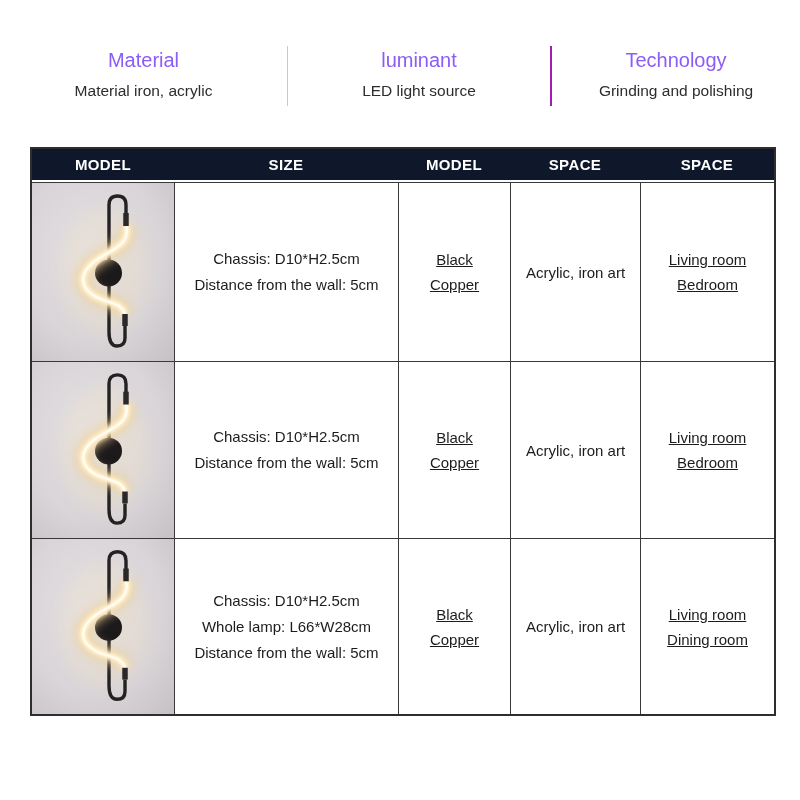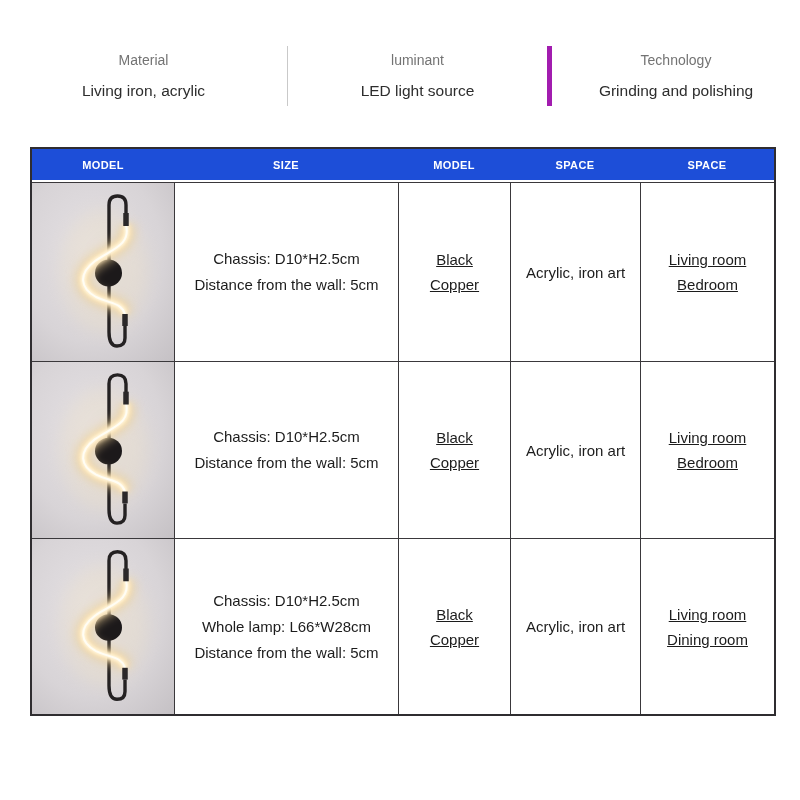--- a/index.html
+++ b/index.html
@@ -13,37 +13,37 @@
   }
   .canvas { position: absolute; inset: 0; width: 800px; height: 800px; background: #fff; }
 
   
   .features {
     position: absolute; top: 46px; left: 0; width: 800px;
     display: flex; align-items: stretch;
   }
   .feature { text-align: center; padding-top: 3px; height: 60px; }
   .feature.f1 { width: 288px; border-right: 1px solid #c9c9c9; }
-  .feature.f2 { width: 264px; border-right: 5px solid #a21caf; }
+  .feature.f2 { width: 264px; border-right: 2px solid #a21caf; }
   .feature.f3 { width: 248px; }
-  .feature-title { font-size: 14px; color: #737373; line-height: 22px; }
+  .feature-title { font-size: 20px; color: #8b5cf6; line-height: 22px; }
   .feature-sub { font-size: 15.5px; color: #2d2d2d; margin-top: 11px; }
 
   
   .spec-table {
     position: absolute; left: 30px; top: 147px;
     display: grid;
     grid-template-columns: 142px 224px 112px 130px 134px;
     grid-template-rows: 33px 179px 177px 176px;
     border: 2px solid #2f2d30;
     background: #fff;
   }
   .th {
-    background: #1d4ed8; color: #ffffff;
-    font-weight: bold; font-size: 11px; letter-spacing: 0.4px;
+    background: #0f172a; color: #ffffff;
+    font-weight: bold; font-size: 15px; letter-spacing: 0.4px;
     display: flex; align-items: center; justify-content: center;
     border-bottom: 2px solid #ffffff;
   }
   .td {
     display: flex; flex-direction: column;
     align-items: center; justify-content: center;
     font-size: 15px; color: #1c1c1c; text-align: center;
     border-top: 1.5px solid #3a383b;
     border-left: 1.5px solid #3a383b;
     background: #fff;
@@ -77,21 +77,21 @@
         <feGaussianBlur stdDeviation="0.9"></feGaussianBlur>
       </filter>
   </defs>
 </svg>
 
 <div class="canvas">
 
   <section class="features">
     <div class="feature f1">
       <div class="feature-title">Material</div>
-      <div class="feature-sub">Living iron, acrylic</div>
+      <div class="feature-sub">Material iron, acrylic</div>
     </div>
     <div class="feature f2">
       <div class="feature-title">luminant</div>
       <div class="feature-sub">LED light source</div>
     </div>
     <div class="feature f3">
       <div class="feature-title">Technology</div>
       <div class="feature-sub">Grinding and polishing</div>
     </div>
   </section>

